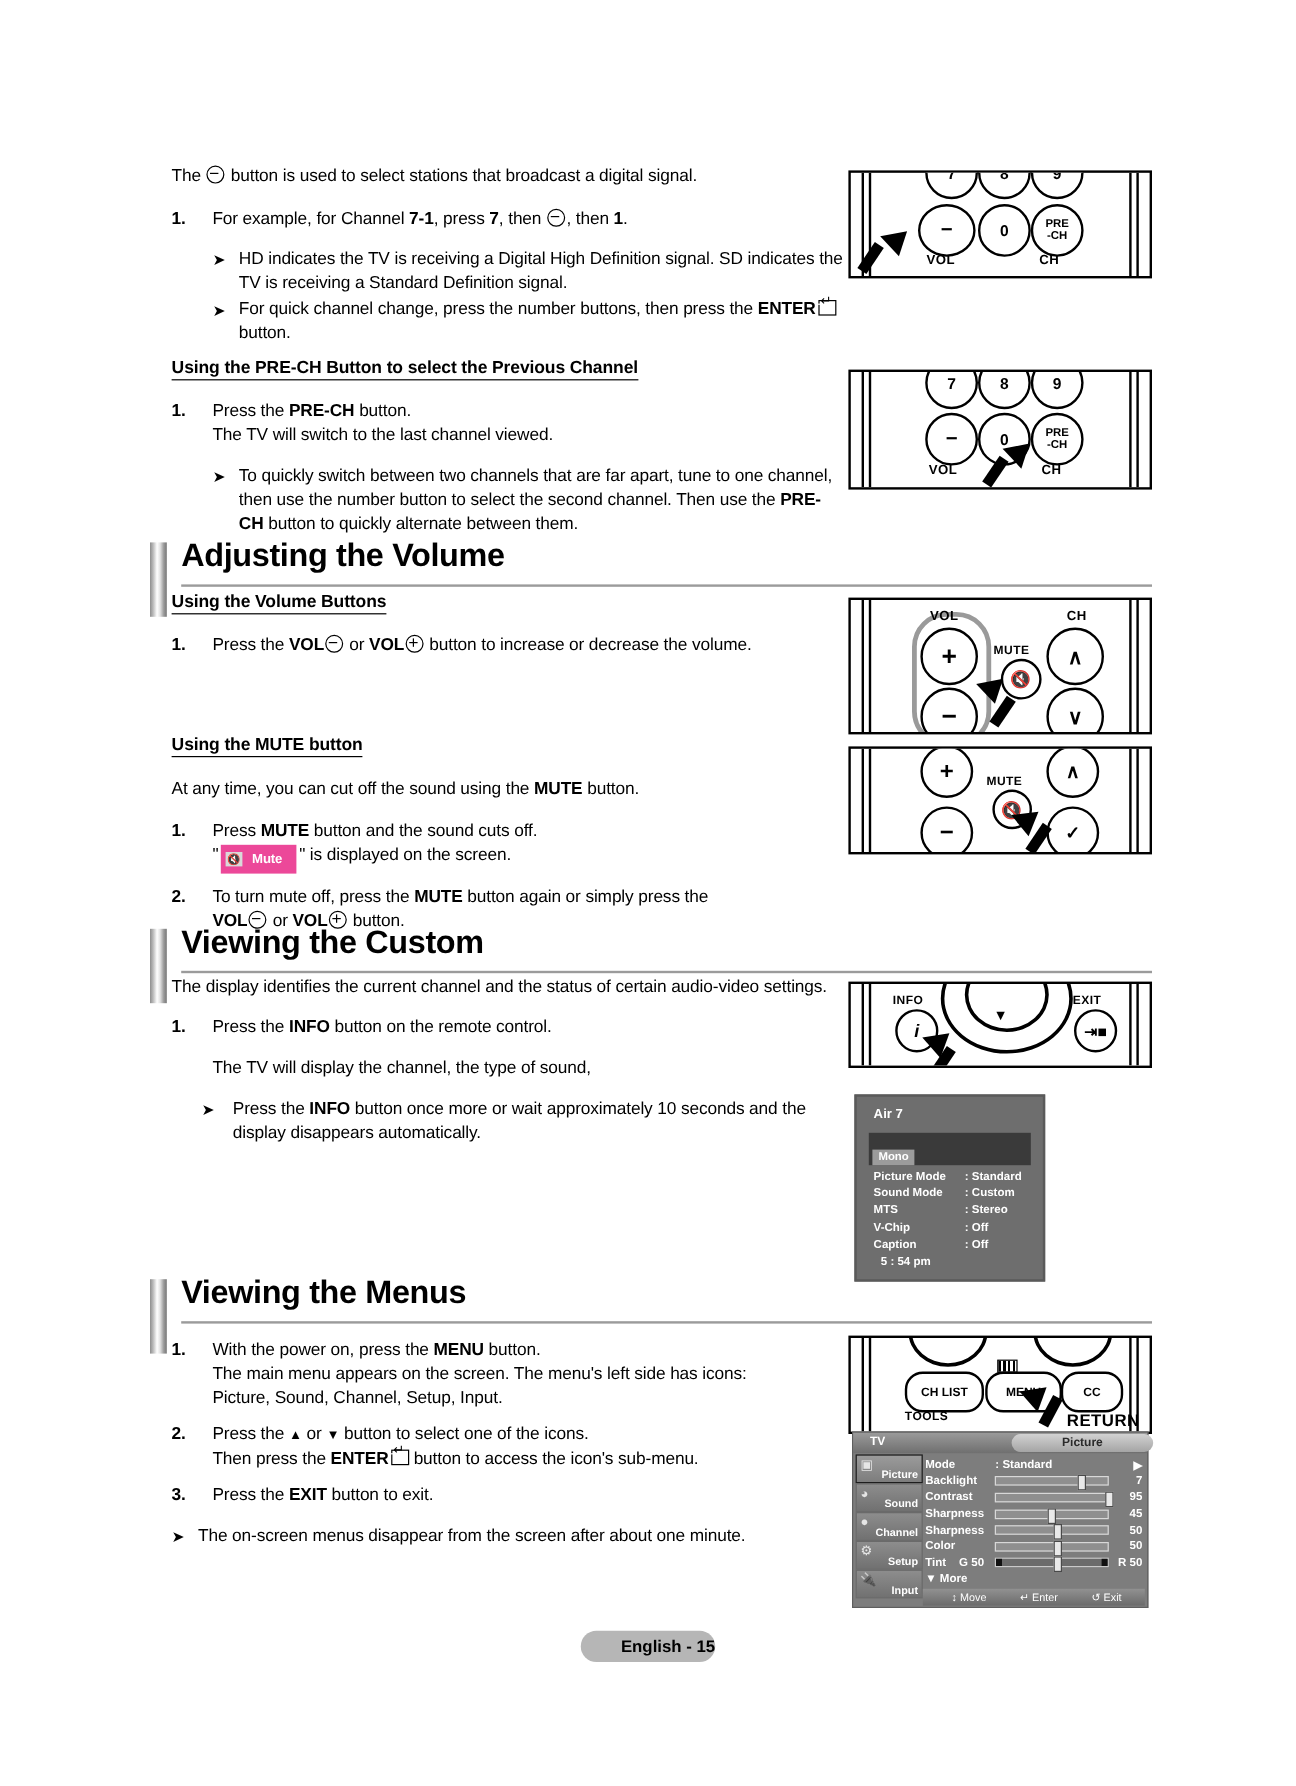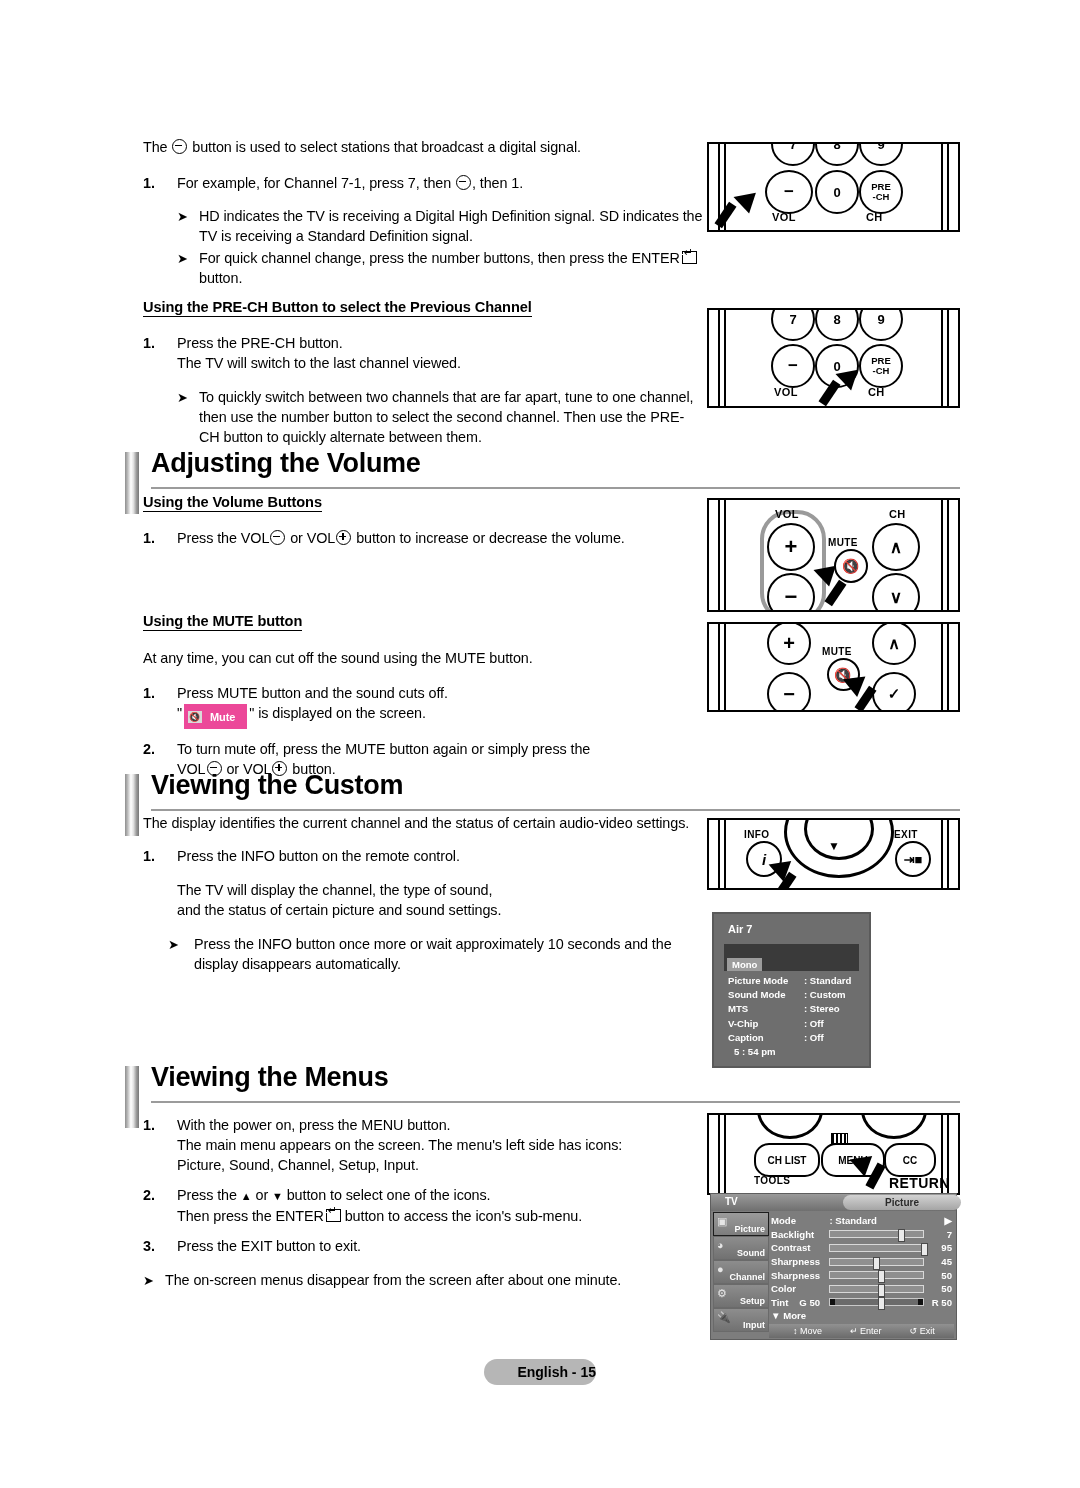--- a/index.html
+++ b/index.html
@@ -5,21 +5,21 @@
   html,body{margin:0;padding:0;background:#ffffff;}
   body{width:1080px;height:1488px;position:relative;
        font-family:"Liberation Sans",sans-serif;color:#000;
        -webkit-font-smoothing:antialiased;}
   .page{position:absolute;inset:0;}
 
   
   .body-col{position:absolute;left:143px;width:560px;}
   p{margin:0;}
   .txt{font-size:14.4px;line-height:20px;letter-spacing:-0.1px;}
-  .b{font-weight:normal;}
+  .b{font-weight:bold;}
 
   
   .subhead{font-size:14.6px;font-weight:bold;display:inline-block;
            border-bottom:1.6px solid #000;padding-bottom:1px;letter-spacing:-0.1px;}
 
   
   .section{position:absolute;left:125px;width:835px;}
   .section .bar{position:absolute;left:0;top:2px;width:14px;height:62px;
       background:linear-gradient(to right,#8e8e8e 0%,#b9b9b9 18%,#ffffff 42%,
                  #e3e3e3 60%,#9a9a9a 82%,#777 100%);}
@@ -248,21 +248,20 @@
       <span class="num">1.</span>
       <div class="body">
         <span>Press the</span>
         <span class="b">INFO</span>
         <span>button on the remote control.</span>
       </div>
     </div>
 
     <div class="txt" style="margin-top:14px;margin-left:34px;">
       <div>The TV will display the channel, the type of sound,</div>
-      <div>and the status of certain picture and sound settings.</div>
     </div>
 
     <div class="row arrowrow txt" style="margin-top:14px;margin-left:25px;width:530px;">
       <span class="arrow">➤</span>
       <div class="body" style="margin-left:26px;">
         <span>Press the</span>
         <span class="b">INFO</span>
         <span>button once more or wait approximately 10 seconds and the display disappears automatically.</span>
       </div>
     </div>

